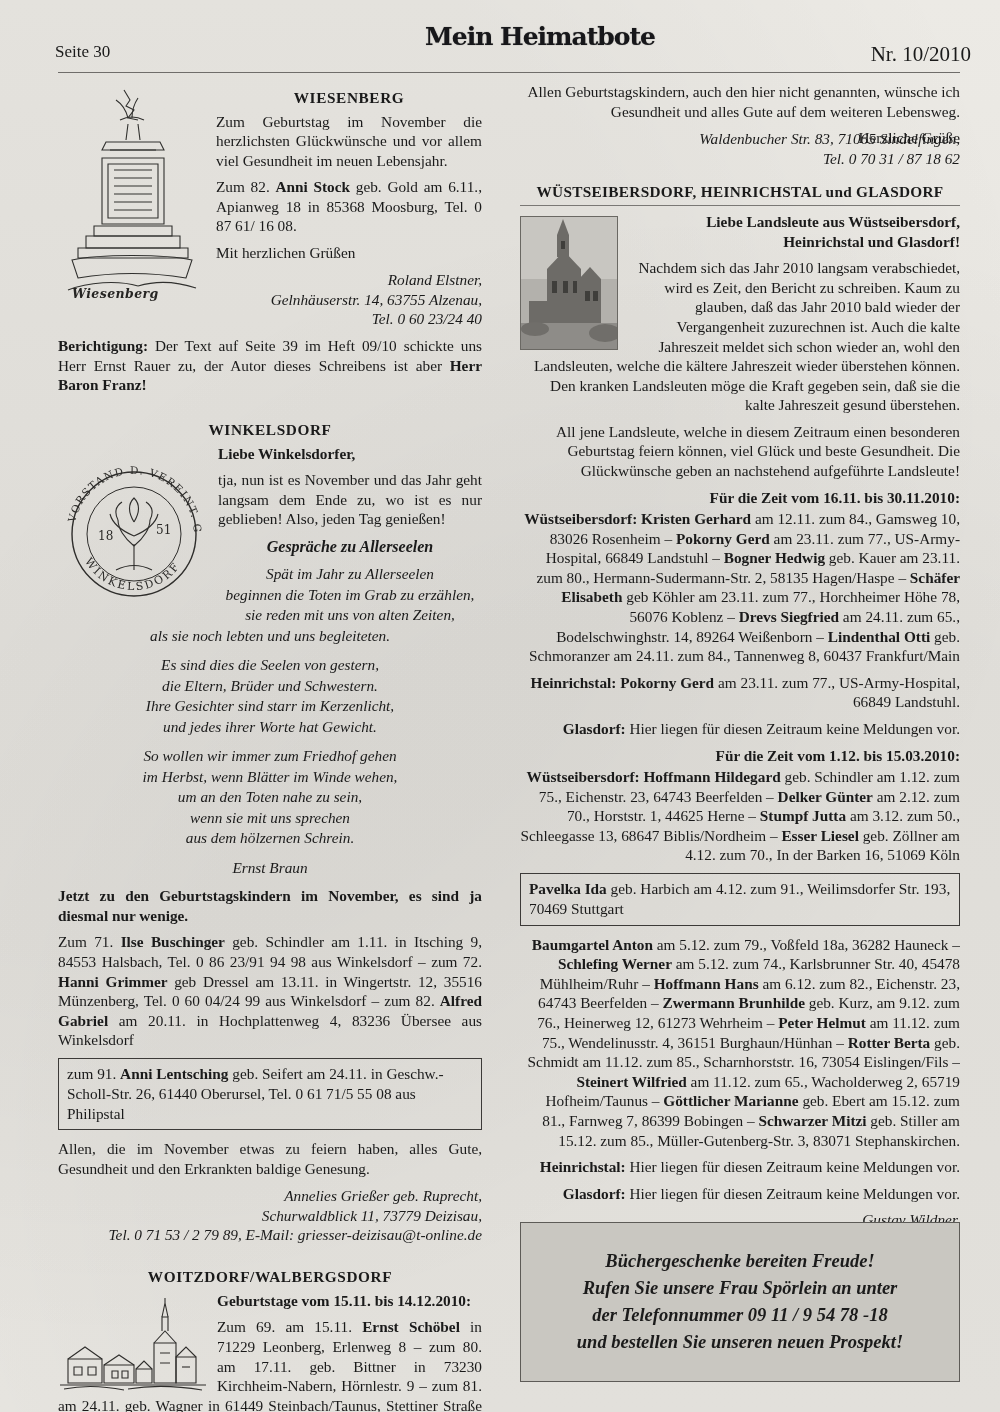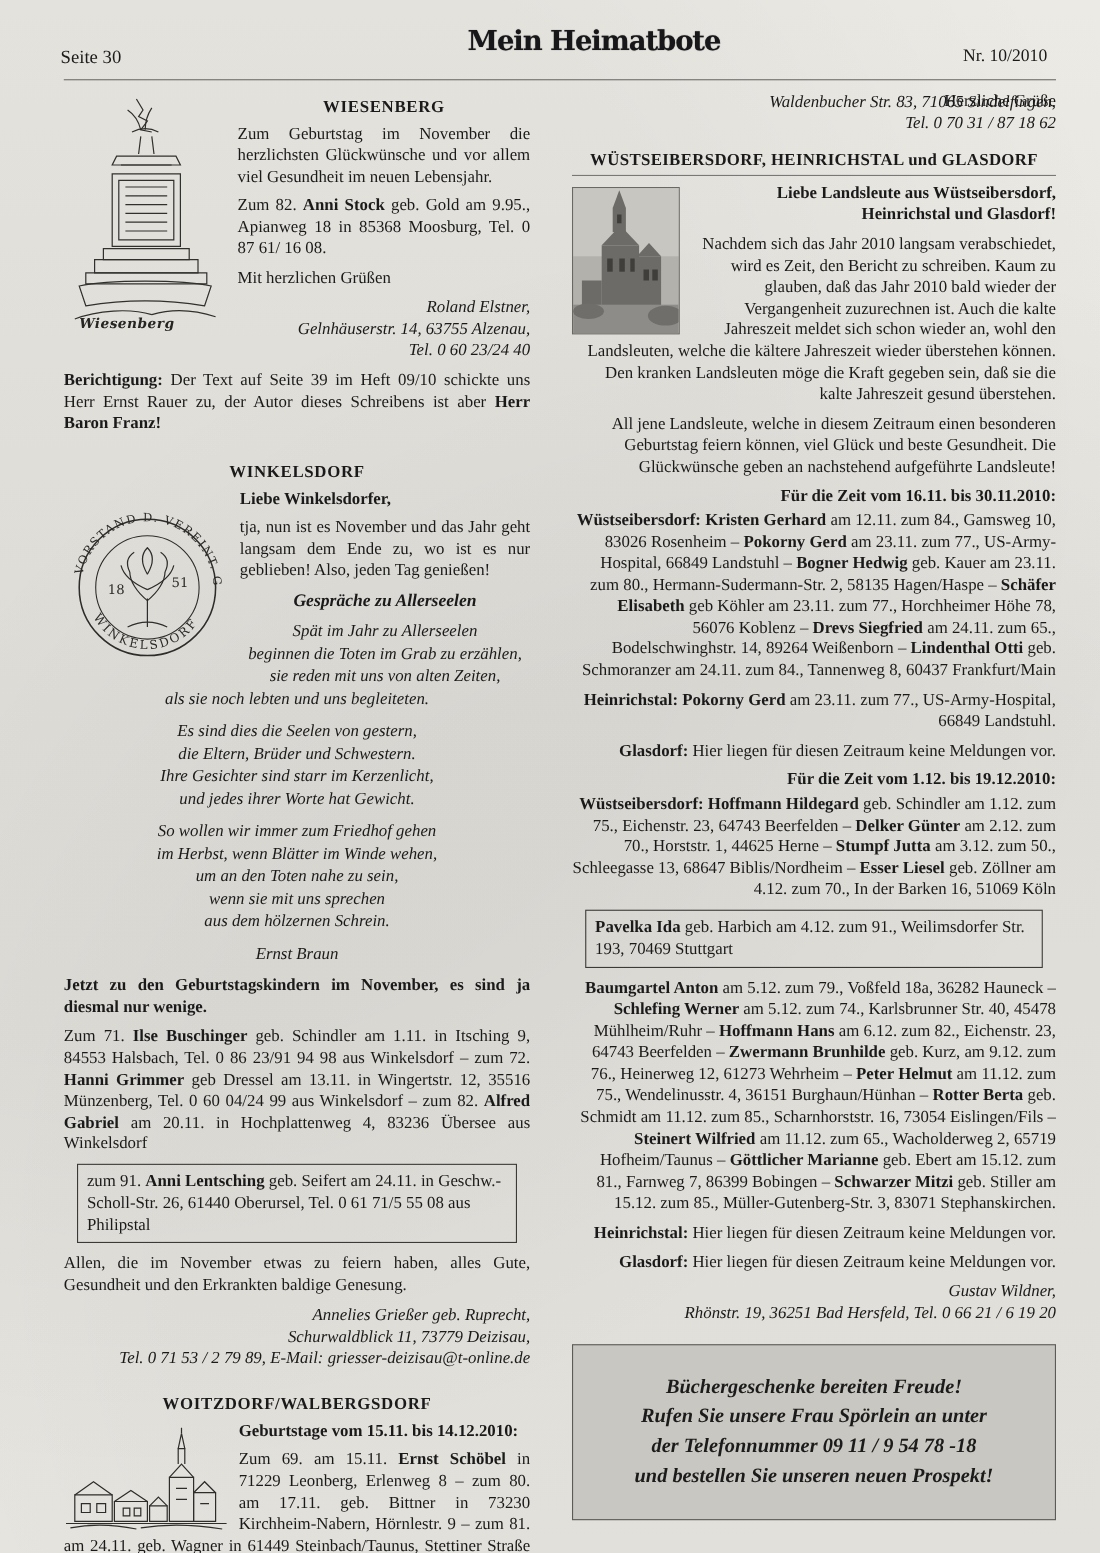--- a/index.html
+++ b/index.html
@@ -32,22 +32,22 @@
     color:#17171a;
     transform:scaleY(1.25) skewX(-6px);
     display:inline-block;
     text-shadow:0 0 1px rgba(0,0,0,0.5);
   }
   .pagenum-left {
     position:absolute; left:55px; top:42px;
     font-size:17px;
   }
   .pagenum-right {
-    position:absolute; right:48px; top:42px;
-    font-size:16px;
+    position:absolute; right:29px; top:42px;
+    font-size:21px;
   }
   .rule {
     position:absolute; left:58px; top:72px; width:902px; height:1px;
     background:#6f6d6a;
   }
   .col {
     position:absolute; top:82px;
     font-size:15.3px;
     line-height:1.28;
     text-align:justify;
@@ -72,21 +72,21 @@
   b, strong { font-weight:bold; }
   .it { font-style:italic; }
   .right { text-align:right; }
   .center { text-align:center; }
   .sig { text-align:right; font-style:italic; line-height:1.3; }
   .poem { text-align:center; font-style:italic; line-height:1.34; margin:0 0 9px; }
   .poemtitle { text-align:center; font-style:italic; font-weight:bold; font-size:16px; margin:8px 0 7px; }
   .box {
     border:1px solid #3c3a38;
     padding:5px 8px 6px;
-    margin:8px 12px 9px;
+    margin:8px 0 9px;
     font-size:15.3px;
     line-height:1.3;
     text-align:left;
   }
 
   
   .img-wiesenberg {
     float:left; width:148px; height:222px;
     margin:2px 10px 2px 0;
     position:relative;
@@ -171,21 +171,21 @@
           <path d="M14 176 c26 -6 94 -6 120 0 l-6 18 c-36 -6 -72 -6 -108 0 z"></path>
 
           <path d="M10 206 c20 -8 50 -10 70 -4 M80 202 c20 -6 40 -4 58 2"></path>
         </g>
       </svg>
       <div class="caption-script">Wiesenberg</div>
     </div>
 
     <div class="sechead">WIESENBERG</div>
     <p>Zum Geburtstag im November die herzlichsten Glückwünsche und vor allem viel Gesundheit im neuen Lebensjahr.</p>
-    <p><span>Zum 82. </span><b>Anni Stock</b><span> geb. Gold am 9.95., Apianweg 18 in 85368 Moosburg, Tel. 0 87 61/ 16 08.</span></p>
+    <p><span>Zum 82. </span><b>Anni Stock</b><span> geb. Gold am 6.11., Apianweg 18 in 85368 Moosburg, Tel. 0 87 61/ 16 08.</span></p>
     <p>Mit herzlichen Grüßen</p>
     <div class="sig">
       <div>Roland Elstner,</div>
       <div>Gelnhäuserstr. 14, 63755 Alzenau,</div>
       <div>Tel. 0 60 23/24 40</div>
     </div>
     <p style="margin-top:7px;"><b>Berichtigung:</b><span> Der Text auf Seite 39 im Heft 09/10 schickte uns Herr Ernst Rauer zu, der Autor dieses Schreibens ist aber </span><b>Herr Baron Franz!</b></p>
 
     <div style="clear:both;"></div>
 
@@ -278,20 +278,21 @@
         </g>
       </svg>
     </div>
 
     <p><b>Geburtstage vom 15.11. bis 14.12.2010:</b></p>
     <p>Zum 69. am 15.11. <b>Ernst Schöbel</b> in 71229 Leonberg, Erlenweg 8 – zum 80. am 17.11.  geb. Bittner in 73230 Kirchheim-Nabern, Hörnlestr. 9 – zum 81. am 24.11.  geb. Wagner in 61449 Steinbach/Taunus, Stettiner Straße – zum 77. am 10.12.  in 90441 Nürnberg, Heidenheimer Str. 38 – zum 73. am 13.12.  in 71686 Aldingen, Sudetenstr. 14.</p>
   </div>
 
   <div class="col right">
 
+    <p>Allen Geburtstagskindern, auch den hier nicht genannten, wünsche ich Gesundheit und alles Gute auf dem weiteren Lebensweg.</p>
     <p style="margin-bottom:0;">Herzliche Grüße</p>
     <div class="sig" style="margin-top:-19px;">
       <div>Waldenbucher Str. 83, 71065 Sindelfingen,</div>
       <div>Tel. 0 70 31 / 87 18 62</div>
     </div>
 
     <div class="sechead wide sechead-rule" style="margin-top:14px;">WÜSTSEIBERSDORF, HEINRICHSTAL und GLASDORF</div>
 
     <div class="img-church">
       <svg width="96" height="132" viewBox="0 0 96 132">
@@ -324,21 +325,21 @@
 
     <p><b>Liebe Landsleute aus Wüstseibersdorf, Heinrichstal und Glasdorf!</b></p>
     <p>Nachdem sich das Jahr 2010 langsam verabschiedet, wird es Zeit, den Bericht zu schreiben. Kaum zu glauben, daß das Jahr 2010 bald wieder der Vergangenheit zuzurechnen ist. Auch die kalte Jahreszeit meldet sich schon wieder an, wohl den Landsleuten, welche die kältere Jahreszeit wieder überstehen können. Den kranken Landsleuten möge die Kraft gegeben sein, daß sie die kalte Jahreszeit gesund überstehen.</p>
     <p>All jene Landsleute, welche in diesem Zeitraum einen besonderen Geburtstag feiern können, viel Glück und beste Gesundheit. Die Glückwünsche geben an nachstehend aufgeführte Landsleute!</p>
 
     <p style="margin-bottom:2px;"><b>Für die Zeit vom 16.11. bis 30.11.2010:</b></p>
     <p><b>Wüstseibersdorf: Kristen Gerhard</b> am 12.11. zum 84., Gamsweg 10, 83026 Rosenheim – <b>Pokorny Gerd</b> am 23.11. zum 77., US-Army-Hospital, 66849 Landstuhl – <b>Bogner Hedwig</b> geb. Kauer am 23.11. zum 80., Hermann-Sudermann-Str. 2, 58135 Hagen/Haspe – <b>Schäfer Elisabeth</b> geb Köhler am 23.11. zum 77., Horchheimer Höhe 78, 56076 Koblenz – <b>Drevs Siegfried</b> am 24.11. zum 65., Bodelschwinghstr. 14, 89264 Weißenborn – <b>Lindenthal Otti</b> geb. Schmoranzer am 24.11. zum 84., Tannenweg 8, 60437 Frankfurt/Main</p>
     <p><b>Heinrichstal: Pokorny Gerd</b> am 23.11. zum 77., US-Army-Hospital, 66849 Landstuhl.</p>
     <p><b>Glasdorf:</b> Hier liegen für diesen Zeitraum keine Meldungen vor.</p>
 
-    <p style="margin-bottom:2px;"><b>Für die Zeit vom 1.12. bis 19.12.2010:</b></p>
+    <p style="margin-bottom:2px;"><b>Für die Zeit vom 1.12. bis 15.03.2010:</b></p>
     <p><b>Wüstseibersdorf: Hoffmann Hildegard</b> geb. Schindler am 1.12. zum 75., Eichenstr. 23, 64743 Beerfelden – <b>Delker Günter</b> am 2.12. zum 70., Horststr. 1, 44625 Herne – <b>Stumpf Jutta</b> am 3.12. zum 50., Schleegasse 13, 68647 Biblis/Nordheim – <b>Esser Liesel</b> geb. Zöllner am 4.12. zum 70., In der Barken 16, 51069 Köln</p>
 
     <div class="box"><b>Pavelka Ida</b> geb. Harbich am 4.12. zum 91., Weilimsdorfer Str. 193, 70469 Stuttgart</div>
 
     <p><b>Baumgartel Anton</b> am 5.12. zum 79., Voßfeld 18a, 36282 Hauneck – <b>Schlefing Werner</b> am 5.12. zum 74., Karlsbrunner Str. 40, 45478 Mühlheim/Ruhr – <b>Hoffmann Hans</b> am 6.12. zum 82., Eichenstr. 23, 64743 Beerfelden – <b>Zwermann Brunhilde</b> geb. Kurz, am 9.12. zum 76., Heinerweg 12, 61273 Wehrheim – <b>Peter Helmut</b> am 11.12. zum 75., Wendelinusstr. 4, 36151 Burghaun/Hünhan – <b>Rotter Berta</b> geb. Schmidt am 11.12. zum 85., Scharnhorststr. 16, 73054 Eislingen/Fils – <b>Steinert Wilfried</b> am 11.12. zum 65., Wacholderweg 2, 65719 Hofheim/Taunus – <b>Göttlicher Marianne</b> geb. Ebert am 15.12. zum 81., Farnweg 7, 86399 Bobingen – <b>Schwarzer Mitzi</b> geb. Stiller am 15.12. zum 85., Müller-Gutenberg-Str. 3, 83071 Stephanskirchen.</p>
     <p><b>Heinrichstal:</b> Hier liegen für diesen Zeitraum keine Meldungen vor.</p>
     <p><b>Glasdorf:</b> Hier liegen für diesen Zeitraum keine Meldungen vor.</p>
     <div class="sig">
       <div>Gustav Wildner,</div>
       <div>Rhönstr. 19, 36251 Bad Hersfeld, Tel. 0 66 21 / 6 19 20</div>

